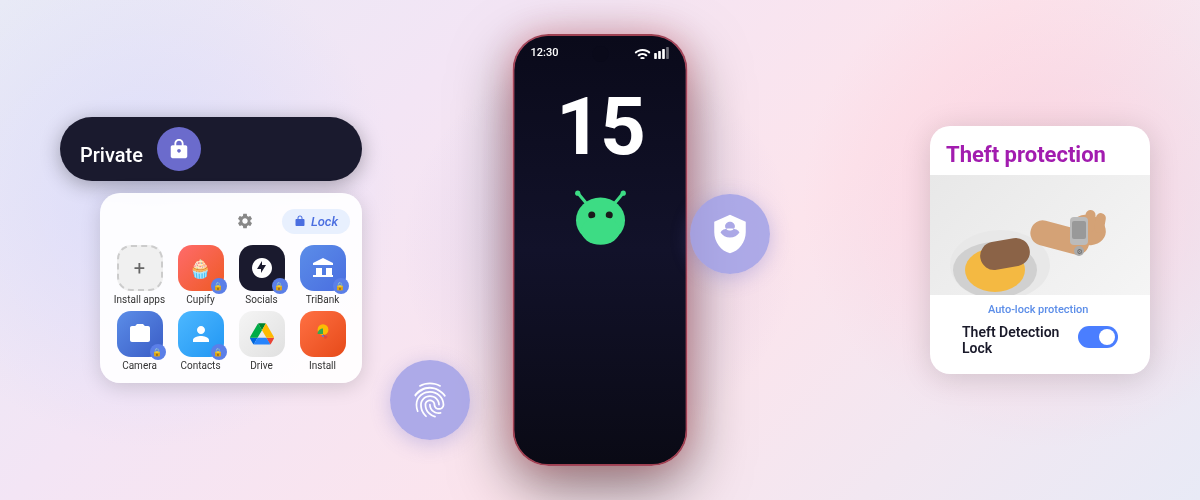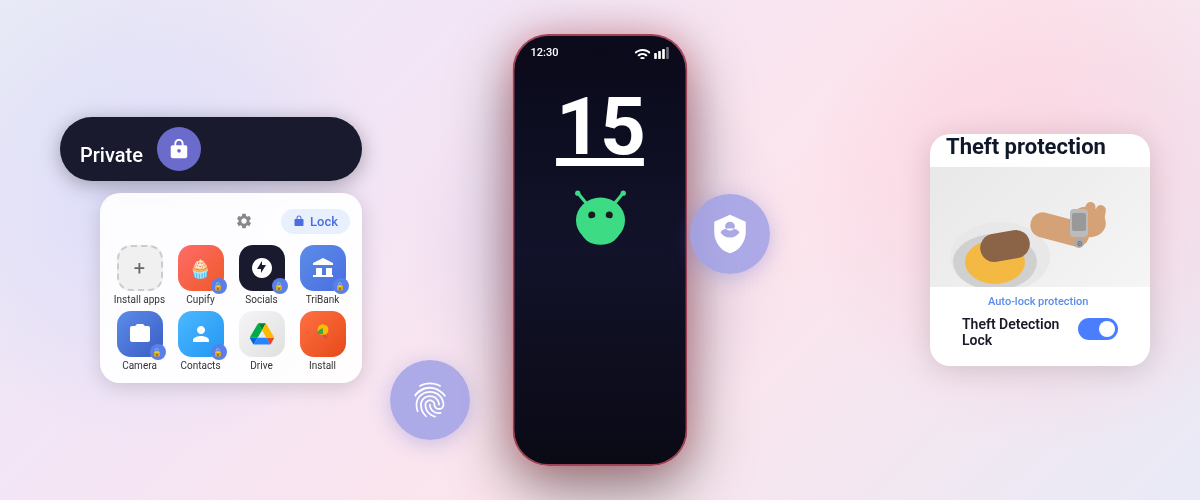--- a/index.html
+++ b/index.html
@@ -99,21 +99,20 @@
       left: 50%;
       transform: translateX(-50%);
     }
     .phone-number {
       color: white;
       font-size: 80px;
       font-weight: 700;
       line-height: 1;
       margin-top: 20px;
       letter-spacing: -2px;
-      text-decoration: underline;
     }
     .android-robot {
       margin-top: 20px;
       width: 90px;
       height: 70px;
       position: relative;
     }
 
     
     .android-svg {
@@ -160,20 +159,21 @@
       padding: 12px;
       box-shadow: 0 4px 20px rgba(0,0,0,0.15);
       margin-left: 40px;
     }
     .app-grid-top {
       display: flex;
       align-items: center;
       justify-content: flex-end;
       gap: 21px;
       margin-bottom: 8px;
+      font-style: italic;
     }
     .gear-btn {
       width: 32px;
       height: 32px;
       display: flex;
       align-items: center;
       justify-content: center;
       color: #666;
     }
     .lock-btn-small {
@@ -276,22 +276,22 @@
       width: 220px;
       background: white;
       border-radius: 20px;
       overflow: hidden;
       box-shadow: 0 4px 30px rgba(0,0,0,0.15);
       z-index: 5;
     }
     .theft-title {
       font-size: 22px;
       font-weight: 700;
-      color: #0f172a;
-      padding: 0 16px 8px;
+      color: #a21caf;
+      padding: 16px 16px 8px;
     }
     .theft-image {
       width: 100%;
       height: 120px;
       background: linear-gradient(135deg, #e8e8e8 0%, #f5f5f5 100%);
       position: relative;
       overflow: hidden;
     }
     .theft-image-inner {
       width: 100%;

